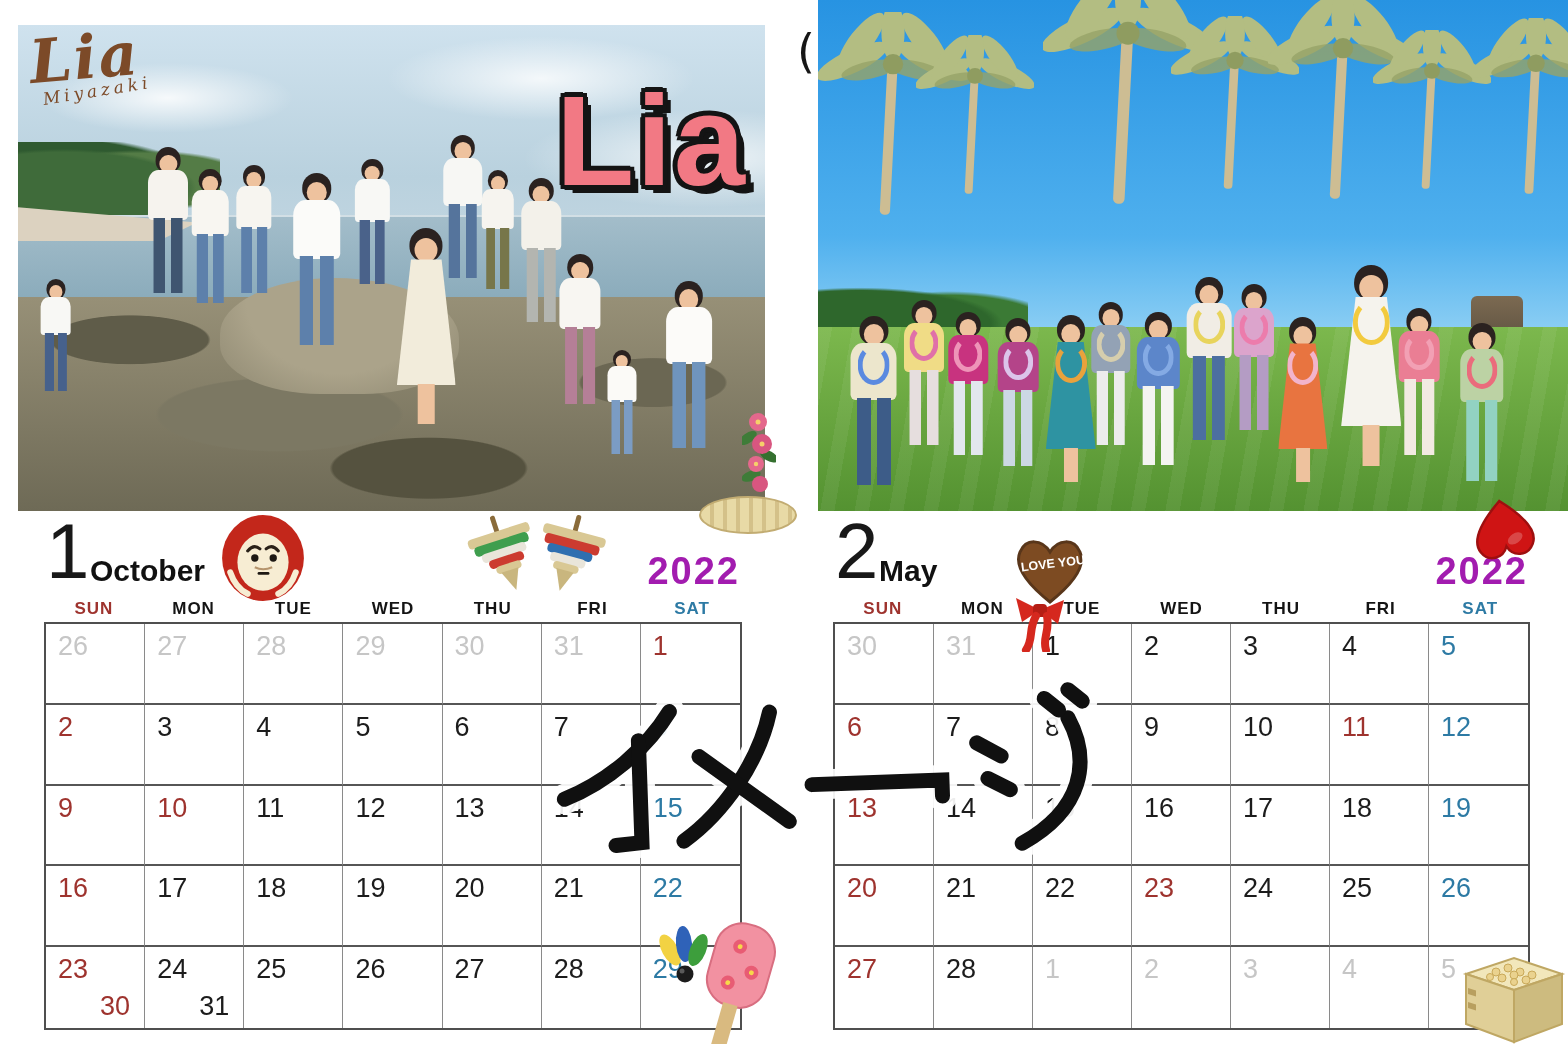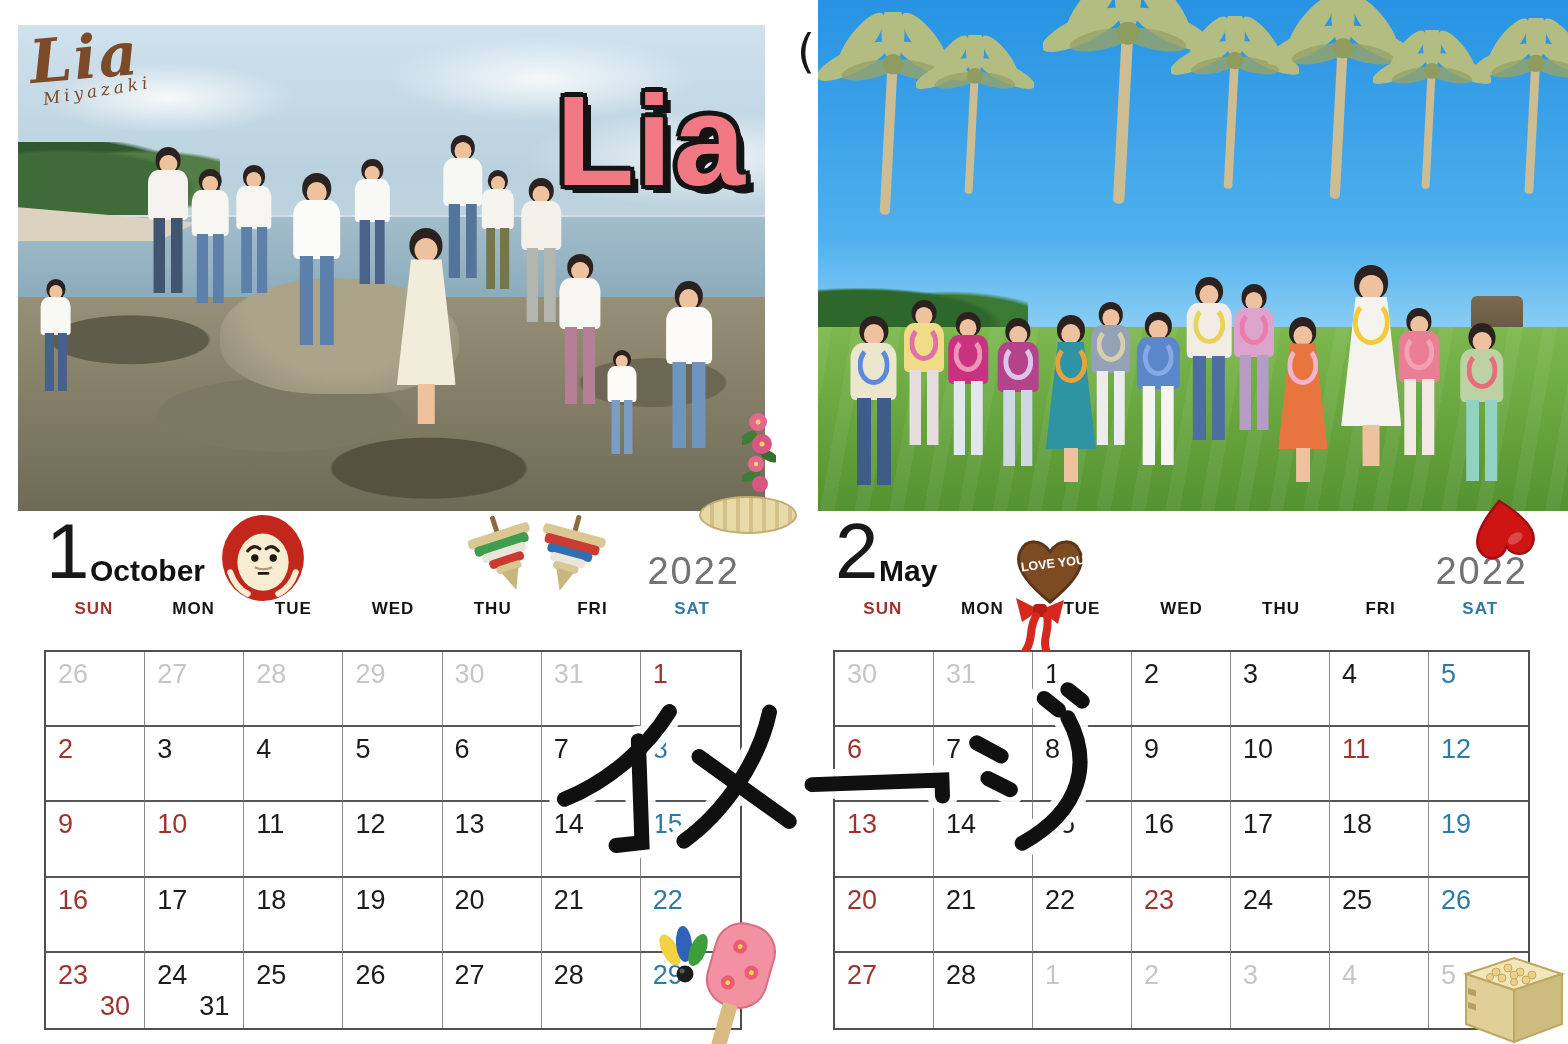--- a/index.html
+++ b/index.html
@@ -82,29 +82,29 @@
       4px 4px 0 #141414,-4px -4px 0 #141414,4px -4px 0 #141414,-4px 4px 0 #141414,8px 8px 0 #141414;}
   .corner-paren{position:absolute;left:797px;top:24px;z-index:2;font-size:46px;color:#161616;
       font-family:"DejaVu Sans",sans-serif;}
 
   
   .cal{position:absolute;top:512px;height:518px;z-index:2;color:#1c1c1c;}
   .cal-jan{left:44px;width:698px;}
   .cal-feb{left:833px;width:697px;}
   .mnum{position:absolute;left:2px;top:0;font-size:78px;font-weight:300;line-height:1;color:#181818;}
   .mname{position:absolute;left:46px;top:42px;font-size:30px;font-weight:700;color:#111;}
-  .myear{position:absolute;right:2px;top:38px;font-size:38px;font-weight:400;letter-spacing:2px;color:#737373;}
+  .myear{position:absolute;right:2px;top:38px;font-size:38px;font-weight:700;letter-spacing:2px;color:#a21caf;}
   .whead{position:absolute;left:0;right:0;top:87px;display:grid;grid-template-columns:repeat(7,1fr);
       text-align:center;font-weight:700;font-size:17px;letter-spacing:1px;}
   .wd{color:#141414;}
   .wd.sun{color:#9e332e;}
   .wd.sat{color:#2d7aa4;}
   .grid{position:absolute;left:0;right:0;top:110px;bottom:0;display:grid;
       grid-template-columns:repeat(7,1fr);grid-template-rows:repeat(5,1fr);
-      border:2px solid #4f4f4f;background:#f97316;margin-top:28px;}
+      border:2px solid #4f4f4f;background:#f97316;}
   .cell{position:relative;border-right:1px solid #8a8a8a;border-bottom:2px solid #565656;background:#fff;}
   .cell:nth-child(7n){border-right:none;}
   .cell:nth-last-child(-n+7){border-bottom:none;}
   .num{position:absolute;left:12px;top:7px;font-size:27px;font-weight:500;}
   .num2{position:absolute;right:14px;bottom:6px;font-size:27px;font-weight:500;}
 
   
   .watermark{position:absolute;left:540px;top:686px;width:580px;height:195px;z-index:9;
       transform:rotate(-2deg);}
 

